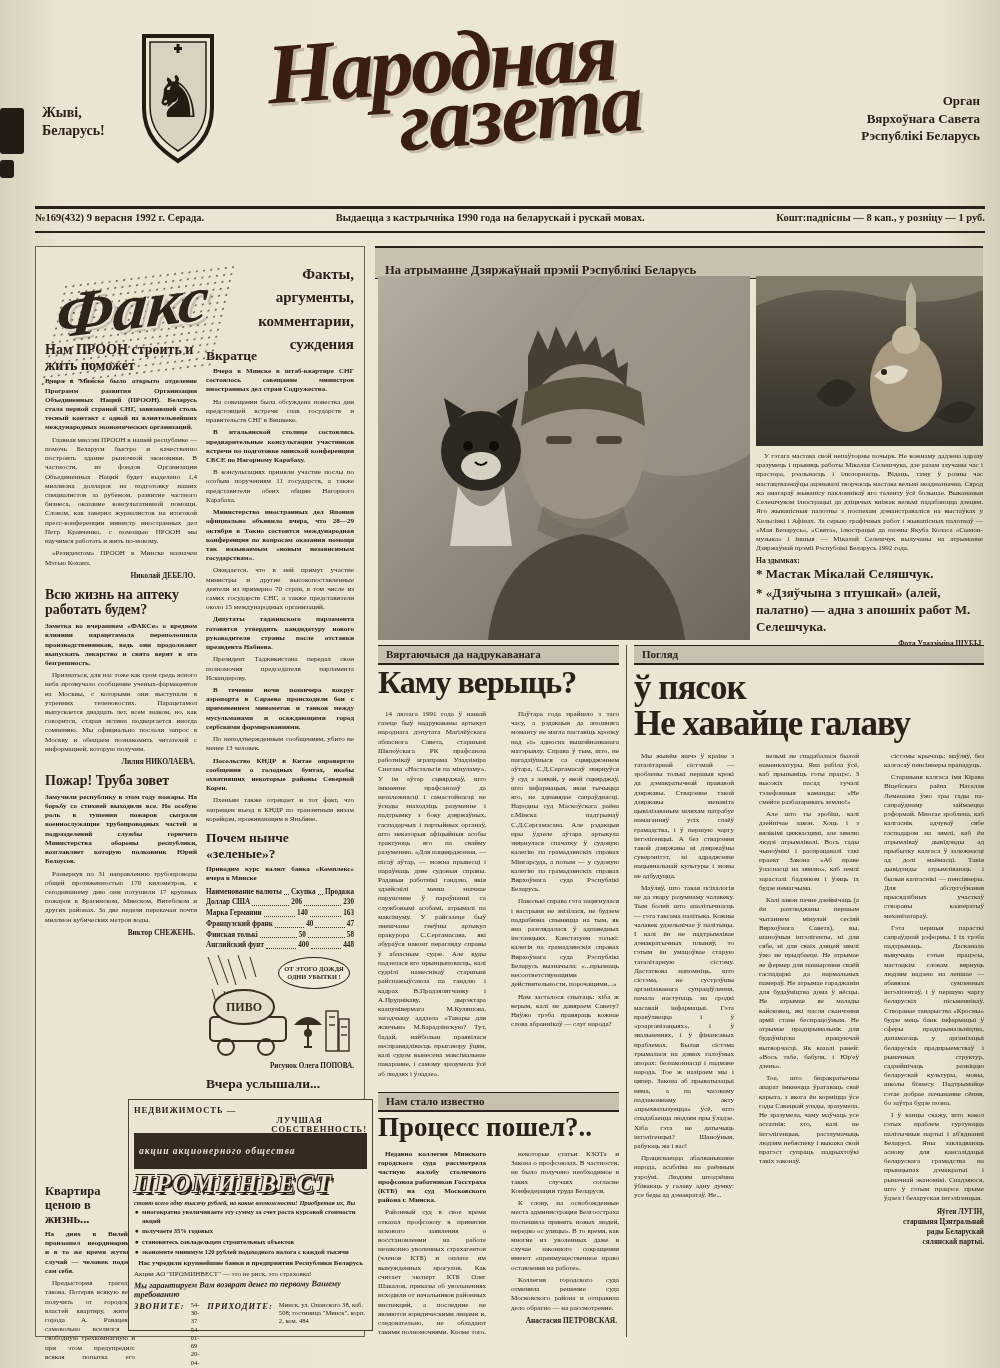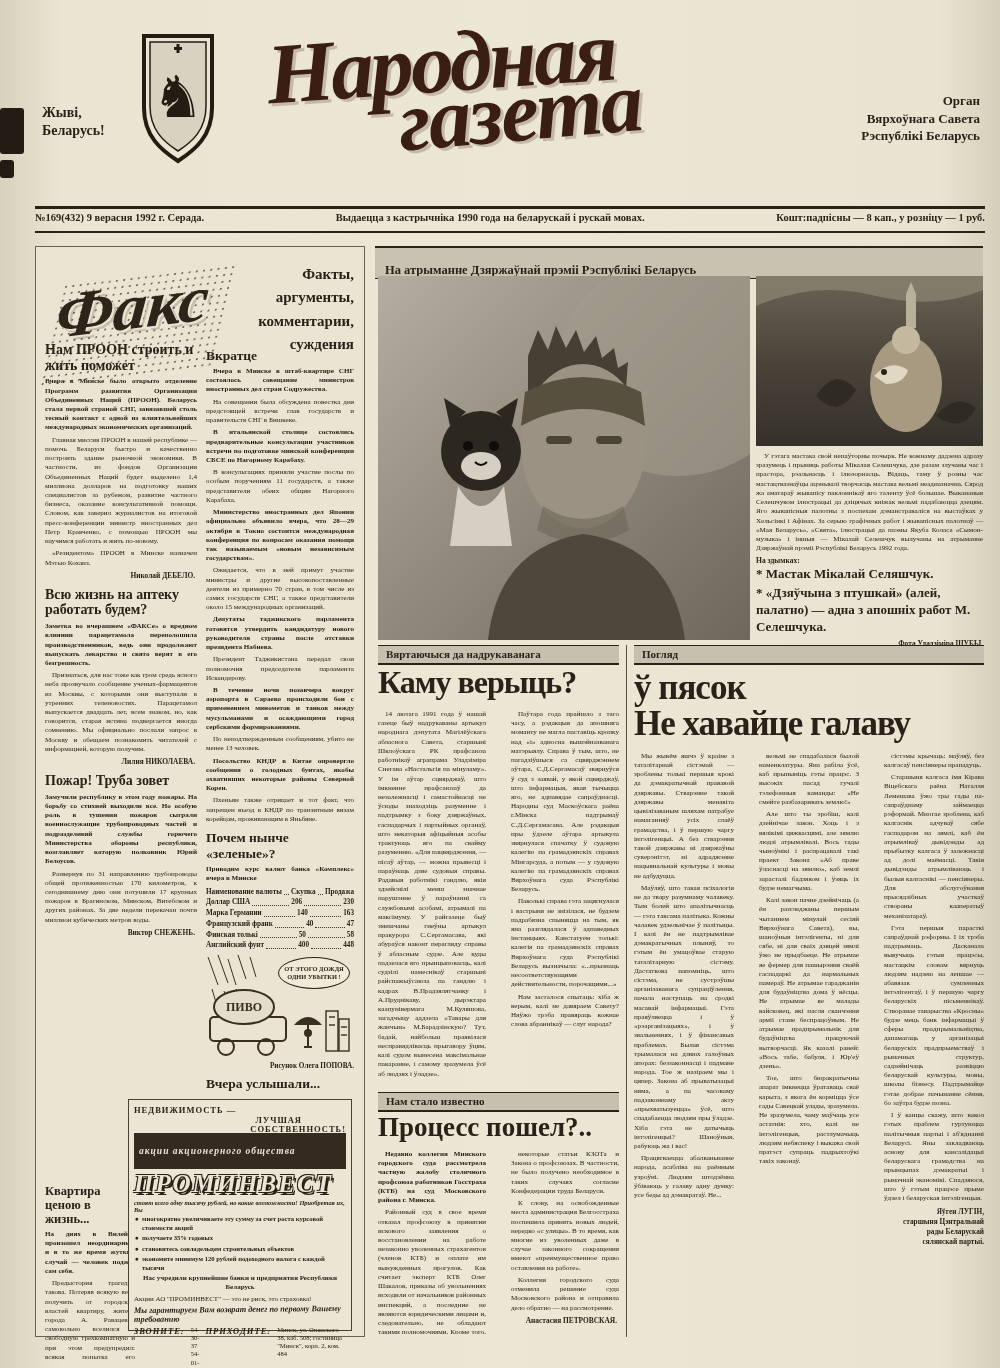--- a/index.html
+++ b/index.html
@@ -45,21 +45,21 @@
   .vk p.b{font-weight:bold;}
   .sec-title{font-weight:bold;font-size:13.5px;margin:6px 0 3px;}
   .cur-head,.cur-row{display:flex;align-items:flex-end;font-size:7.2px;font-weight:bold;line-height:1.5;}
   .dots{flex:1;border-bottom:1px dotted #41362a;margin:0 2px 2px;}
   
   .cartoon{position:relative;width:146px;height:106px;margin:4px 0 0;}
   .bubble{position:absolute;right:2px;top:2px;width:72px;font-size:6.4px;font-weight:bold;text-align:center;
     border:1px solid #2c2118;border-radius:50%;padding:7px 5px;background:#f0ead9;line-height:1.25;}
   .cart-cap{font-weight:bold;font-size:7.2px;text-align:right;margin:1px 0 4px;}
   
-  .f-ad{position:absolute;left:92px;top:852px;width:224px;height:232px;border:1px solid #4a4133;
+  .f-ad{position:absolute;left:92px;top:852px;width:245px;height:232px;border:1px solid #4a4133;
     padding:3px 5px;background:#ece5d4;}
   .ad-head{position:relative;height:30px;font-weight:bold;font-size:8.5px;letter-spacing:1px;}
   .ad-head .a1{position:absolute;left:0;top:2px;}
   .ad-head .a2{position:absolute;right:44px;top:12px;}
   .ad-head .a3{position:absolute;right:0;top:21px;}
   .ad-strip{background:#352a1f;color:#eae3d1;font-style:italic;font-weight:bold;font-size:9.5px;
     padding:13px 5px;letter-spacing:1px;}
   .ad-name{font-size:25px;font-weight:bold;font-style:italic;letter-spacing:2px;color:#ece5d4;margin:1px 0;
     text-shadow:-1px -1px 0 #2c2118,1px -1px 0 #2c2118,-1px 1px 0 #2c2118,1px 1px 0 #2c2118,2.5px 2.5px 0 #2c2118;}
   .ad-sub{font-style:italic;font-weight:bold;font-size:6.4px;margin:1px 0 2px;}

